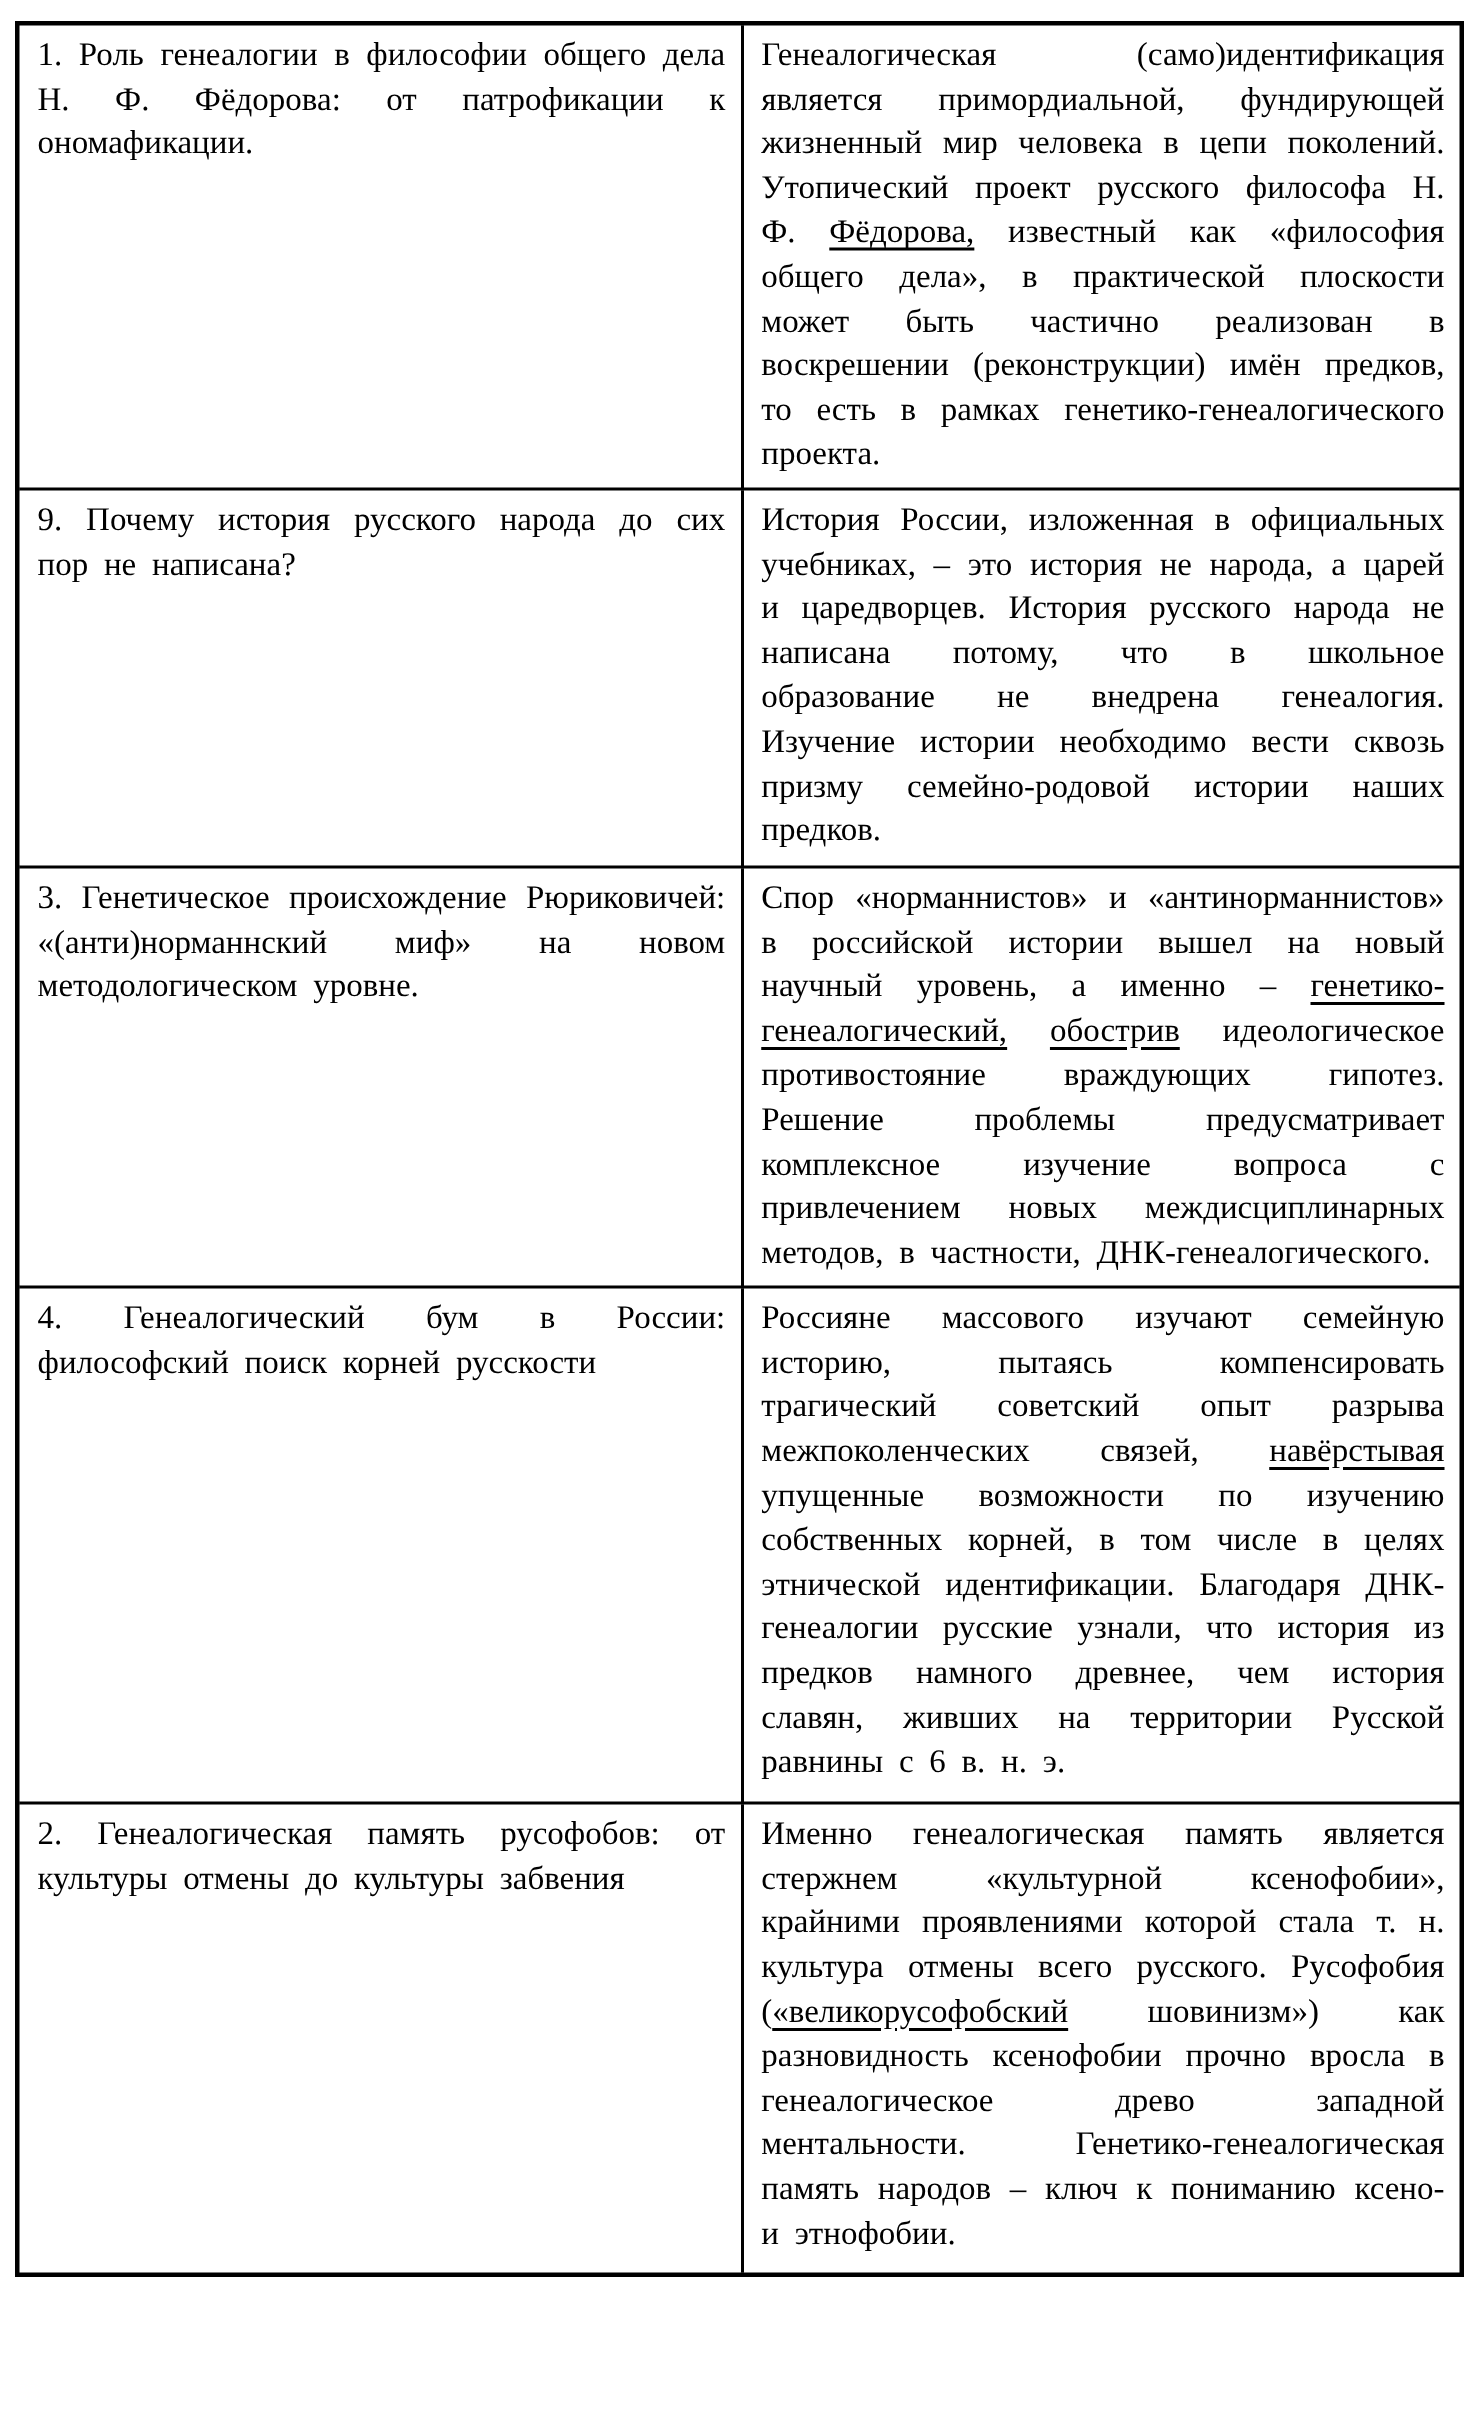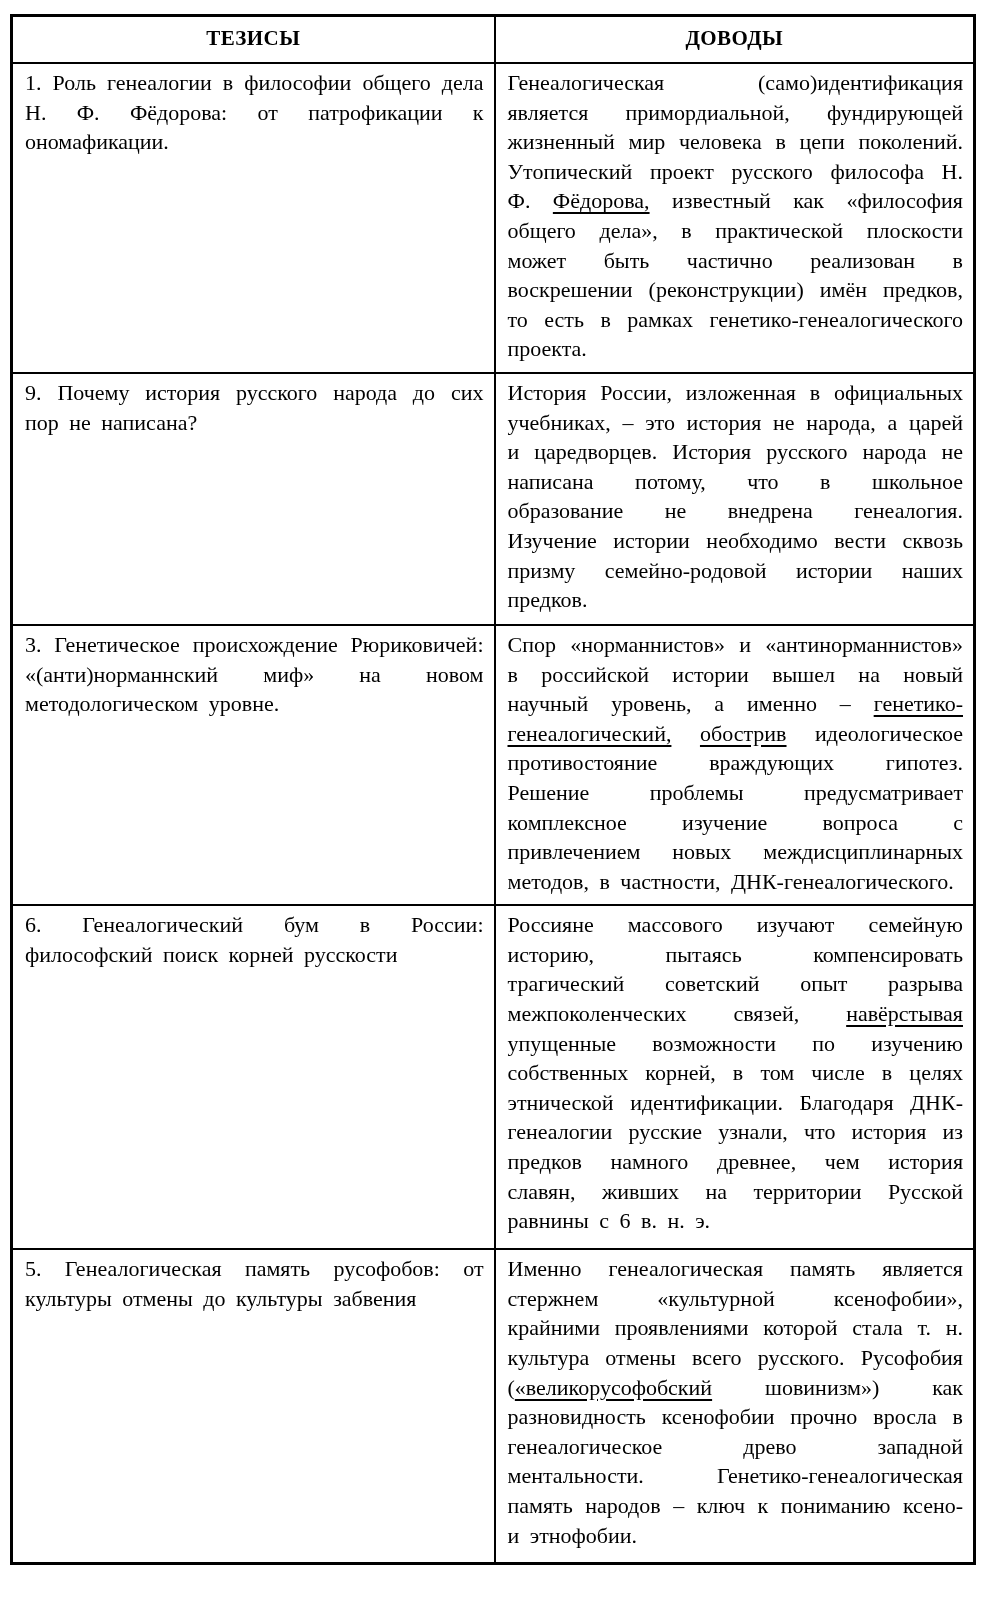--- a/index.html
+++ b/index.html
@@ -63,24 +63,20 @@
 </head>
 <body>
 
 <div class="page">
   <table class="doc-table">
     <colgroup>
       <col class="c-left">
       <col class="c-right">
     </colgroup>
     <tbody>
-      <tr class="hrow">
-        <th class="hdr">ТЕЗИСЫ</th>
-        <th class="hdr">ДОВОДЫ</th>
-      </tr>
 
       <tr class="row-1">
         <td class="cell">
           <span>1. Роль генеалогии в философии общего дела Н. Ф. Фёдорова: от патрофикации к ономафикации.</span>
         </td>
         <td class="cell">
           <span>Генеалогическая (само)идентификация является примордиальной, фундирующей жизненный мир человека в цепи поколений. Утопический проект русского философа Н. Ф. </span><span class="sq">Фёдорова,</span><span> известный как «философия общего дела», в практической плоскости может быть частично реализован в воскрешении (реконструкции) имён предков, то есть в рамках генетико-генеалогического проекта.</span>
         </td>
       </tr>
 
@@ -97,30 +93,30 @@
         <td class="cell">
           <span>3. Генетическое происхождение Рюриковичей: «(анти)норманнский миф» на новом методологическом уровне.</span>
         </td>
         <td class="cell">
           <span>Спор «норманнистов» и «антинорманнистов» в российской истории вышел на новый научный уровень, а именно – </span><span class="sq">генетико-генеалогический,</span><span> </span><span class="sq">обострив</span><span> идеологическое противостояние враждующих гипотез. Решение проблемы предусматривает комплексное изучение вопроса с привлечением новых междисциплинарных методов, в частности, ДНК-генеалогического.</span>
         </td>
       </tr>
 
       <tr class="row-4">
         <td class="cell">
-          <span>6. Генеалогический бум в России: философский поиск корней русскости</span>
+          <span>4. Генеалогический бум в России: философский поиск корней русскости</span>
         </td>
         <td class="cell">
           <span>Россияне массового изучают семейную историю, пытаясь компенсировать трагический советский опыт разрыва межпоколенческих связей, </span><span class="sq">навёрстывая</span><span> упущенные возможности по изучению собственных корней, в том числе в целях этнической идентификации. Благодаря ДНК-генеалогии русские узнали, что история из предков намного древнее, чем история славян, живших на территории Русской равнины с 6 в. н. э.</span>
         </td>
       </tr>
 
       <tr class="row-5">
         <td class="cell">
-          <span>5. Генеалогическая память русофобов: от культуры отмены до культуры забвения</span>
+          <span>2. Генеалогическая память русофобов: от культуры отмены до культуры забвения</span>
         </td>
         <td class="cell">
           <span>Именно генеалогическая память является стержнем «культурной ксенофобии», крайними проявлениями которой стала т. н. культура отмены всего русского. Русофобия (</span><span class="sq">«великорусофобский</span><span> шовинизм») как разновидность ксенофобии прочно вросла в генеалогическое древо западной ментальности. Генетико-генеалогическая память народов – ключ к пониманию ксено- и этнофобии.</span>
         </td>
       </tr>
     </tbody>
   </table>
 </div>
 
 </body></html>

